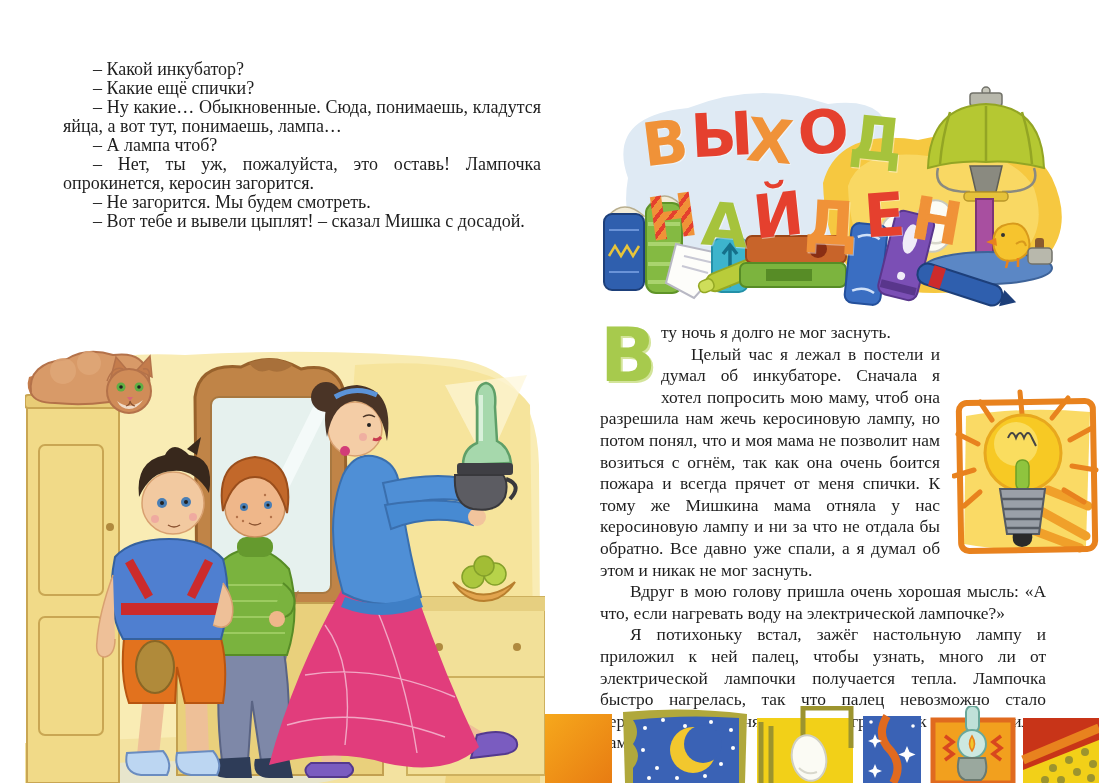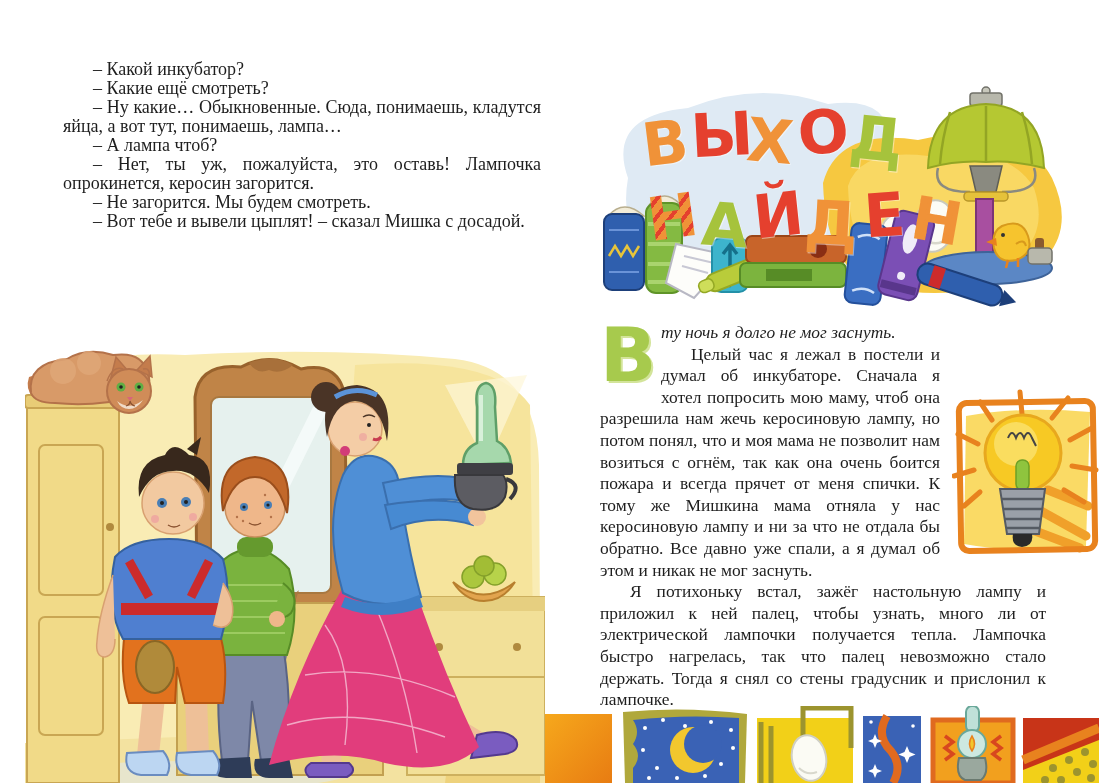--- a/index.html
+++ b/index.html
@@ -14,36 +14,36 @@
   .title-illo svg{position:absolute;left:0;top:0;}
   .title-line{position:absolute;display:flex;}
   .title-line1{left:40px;top:16px;}
   .title-line2{left:48px;top:96px;}
   .title-letter{display:inline-block;width:53px;text-align:center;
       font-family:"DejaVu Sans", sans-serif;font-weight:bold;font-size:60px;line-height:70px;
       text-shadow:1px 1px 0 rgba(255,255,255,.45);}
   .right-text{position:absolute;left:600px;top:322px;width:446px;
               font-size:17.4px;line-height:21.6px;text-align:justify;}
   .right-text p{margin:0;text-indent:30px;}
-  .right-text p.first{text-indent:0;font-style:italic;}
+  .right-text p.first{text-indent:0;}
   .dropcap{float:left;width:54px;height:62px;margin:3px 7px 0 0;
       font-family:"DejaVu Sans", sans-serif;font-weight:bold;font-size:74px;line-height:60px;
       color:#a7ca4d;text-shadow:2px 2px 0 #d3e49a;}
   .bulb-float{float:right;width:150px;height:172px;margin:64px -56px 10px 12px;}
   .family-illo{position:absolute;left:25px;top:345px;width:520px;height:438px;}
   .strip{position:absolute;left:545px;top:706px;width:554px;height:77px;}
 </style>
 </head>
 <body>
 
 <div class="spread">
 
   <div class="left-text" id="left-text">
       <p>– Какой инкубатор?</p>
-      <p>– Какие ещё смотреть?</p>
+      <p>– Какие ещё спички?</p>
       <p>– Ну какие… Обыкновенные. Сюда, понимаешь, кладутся яйца, а вот тут, понимаешь, лампа…</p>
       <p>– А лампа чтоб?</p>
       <p>– Нет, ты уж, пожалуйста, это оставь! Лампочка опрокинется, керосин загорится.</p>
       <p>– Не загорится. Мы будем смотреть.</p>
       <p>– Вот тебе и вывели цыплят! – сказал Мишка с досадой.</p>
     </div>
 
   <svg class="family-illo" viewBox="0 0 520 438">
 
     <path d="M8,40 Q60,4 160,10 Q300,2 430,14 Q512,24 514,120 L516,438 L6,438 Z" fill="#f9ecb4"></path>
@@ -302,20 +302,21 @@
         <circle cx="64" cy="58" r="22" fill="#fadf66" opacity=".9"></circle>
         <path d="M56,52 Q60,42 64,52 Q68,42 72,52 Q76,42 80,52 L84,60" stroke="#444" stroke-width="2" fill="none"></path>
         <rect x="64" y="74" width="13" height="30" rx="6" fill="#8fc43e" stroke="#6da026" stroke-width="1.5"></rect>
         <path d="M48,103 L93,103 L87,148 L55,148 Z" fill="#9aa0a8" stroke="#555b63" stroke-width="2"></path>
         <path d="M50,113 H91 M51,123 H90 M53,133 H88 M54,142 H87" stroke="#555b63" stroke-width="2.5"></path>
         <path d="M61,148 L80,148 Q82,160 70,161 Q59,160 61,148 Z" fill="#2a2a2a"></path>
       </svg>
     </div>
   <p class="first">ту ночь я долго не мог заснуть.</p>
       <p>Целый час я лежал в постели и думал об инкубаторе. Сначала я хотел попросить мою маму, чтоб она разрешила нам жечь керосиновую лампу, но потом понял, что и моя мама не позволит нам возиться с огнём, так как она очень боится пожара и всегда прячет от меня спички. К тому же Мишкина мама отняла у нас керосиновую лампу и ни за что не отдала бы обратно. Все давно уже спали, а я думал об этом и никак не мог заснуть.</p>
+      <p>Вдруг в мою голову пришла очень хорошая мысль: «А что, если нагревать воду на электрической лампочке?»</p>
       <p>Я потихоньку встал, зажёг настольную лампу и приложил к ней палец, чтобы узнать, много ли от электрической лампочки получается тепла. Лампочка быстро нагрелась, так что палец невозможно стало держать. Тогда я снял со стены градусник и прислонил к лампочке.</p>
     </div>
 
   <svg class="strip" viewBox="0 0 554 77">
     <g>
       <defs>
           <linearGradient id="og" x1="0" y1="0" x2="1" y2="1">
         <stop offset="0" stop-color="#f6a81c"></stop>
             <stop offset="1" stop-color="#e87c12"></stop>
           </linearGradient>

